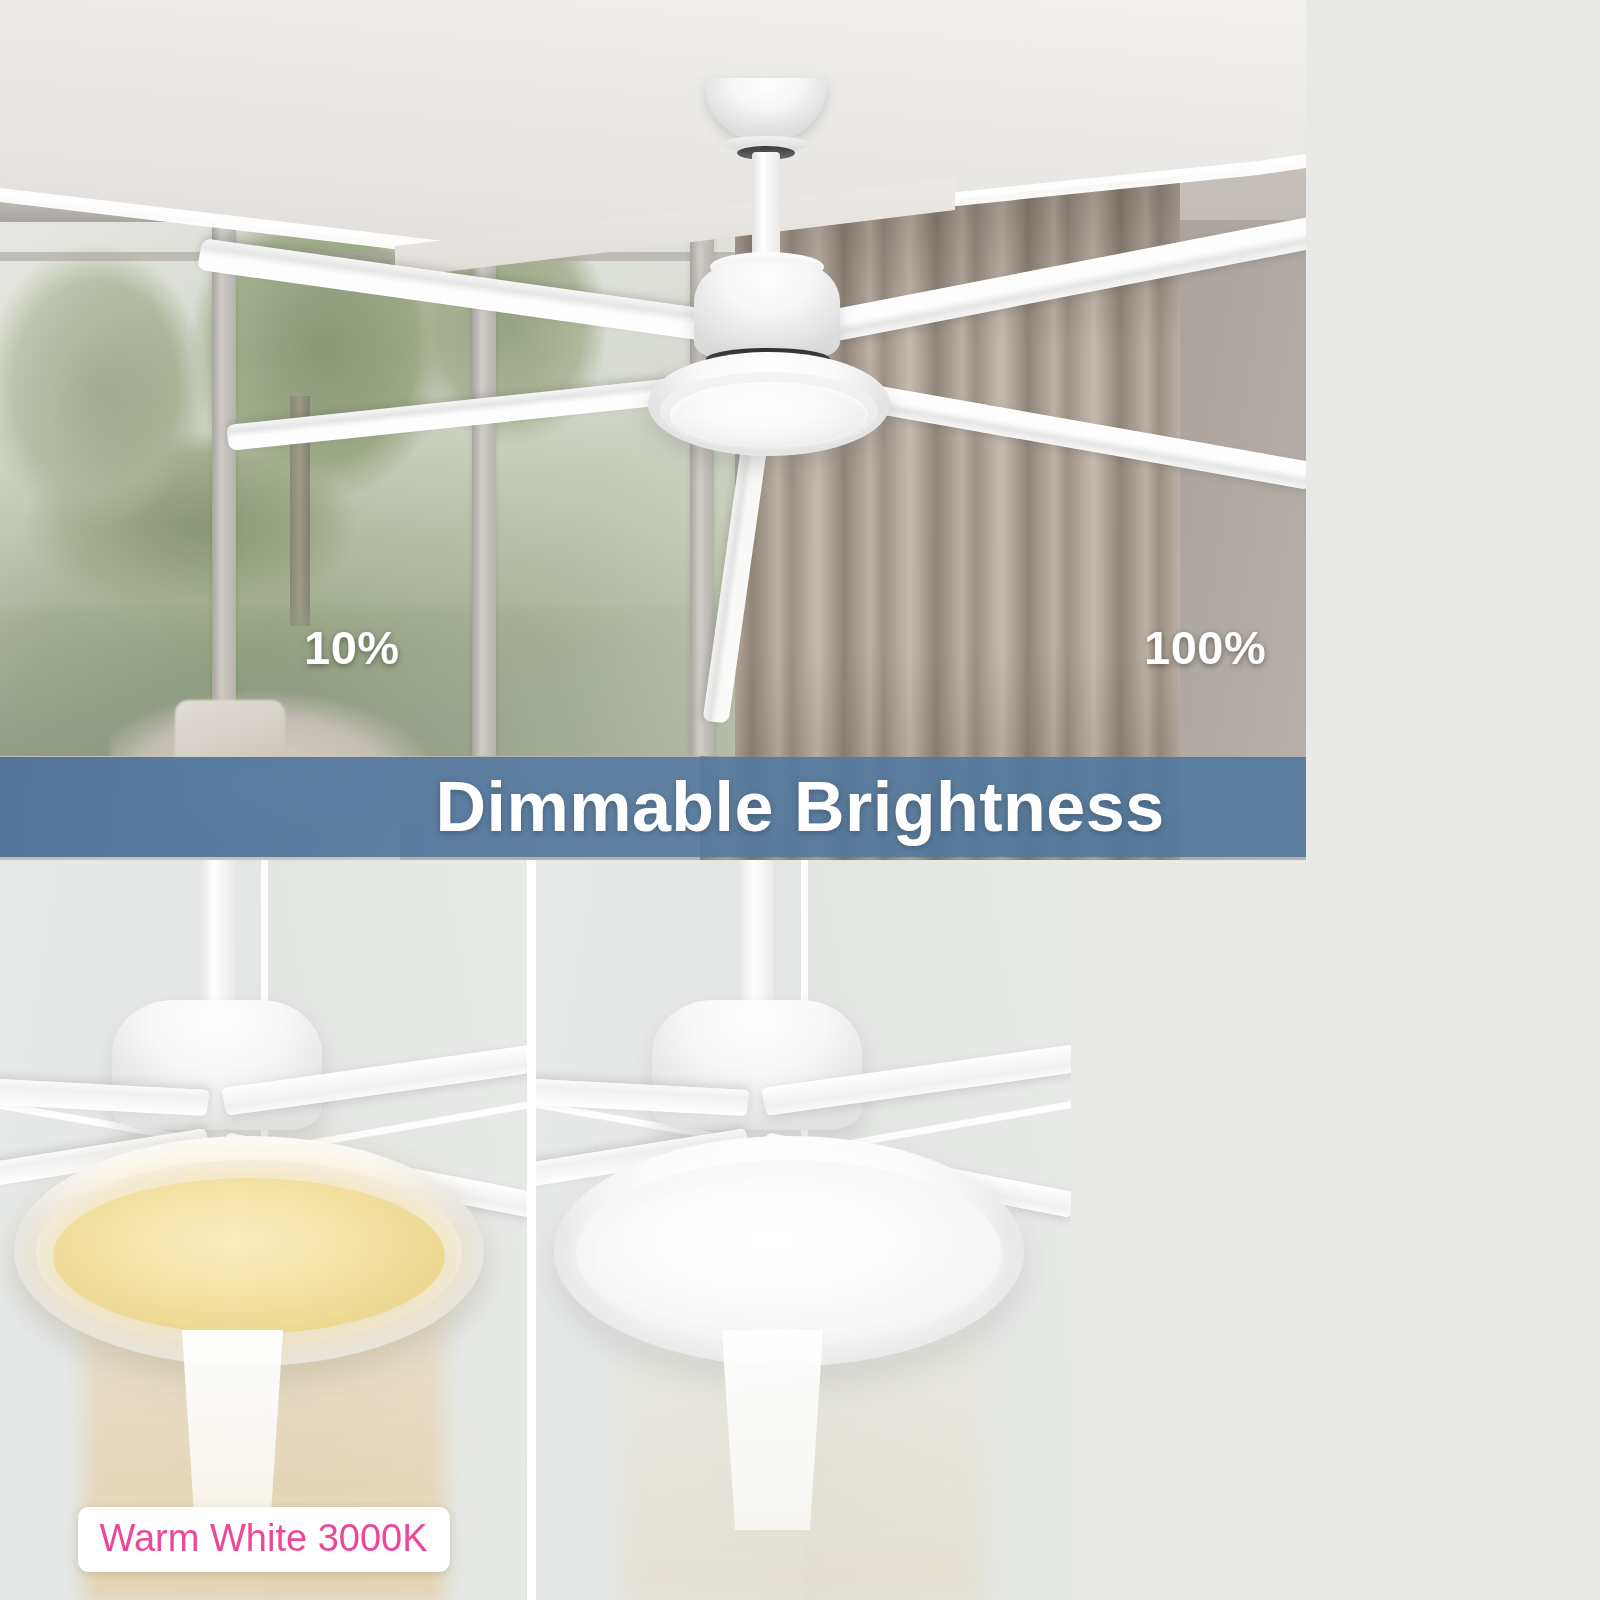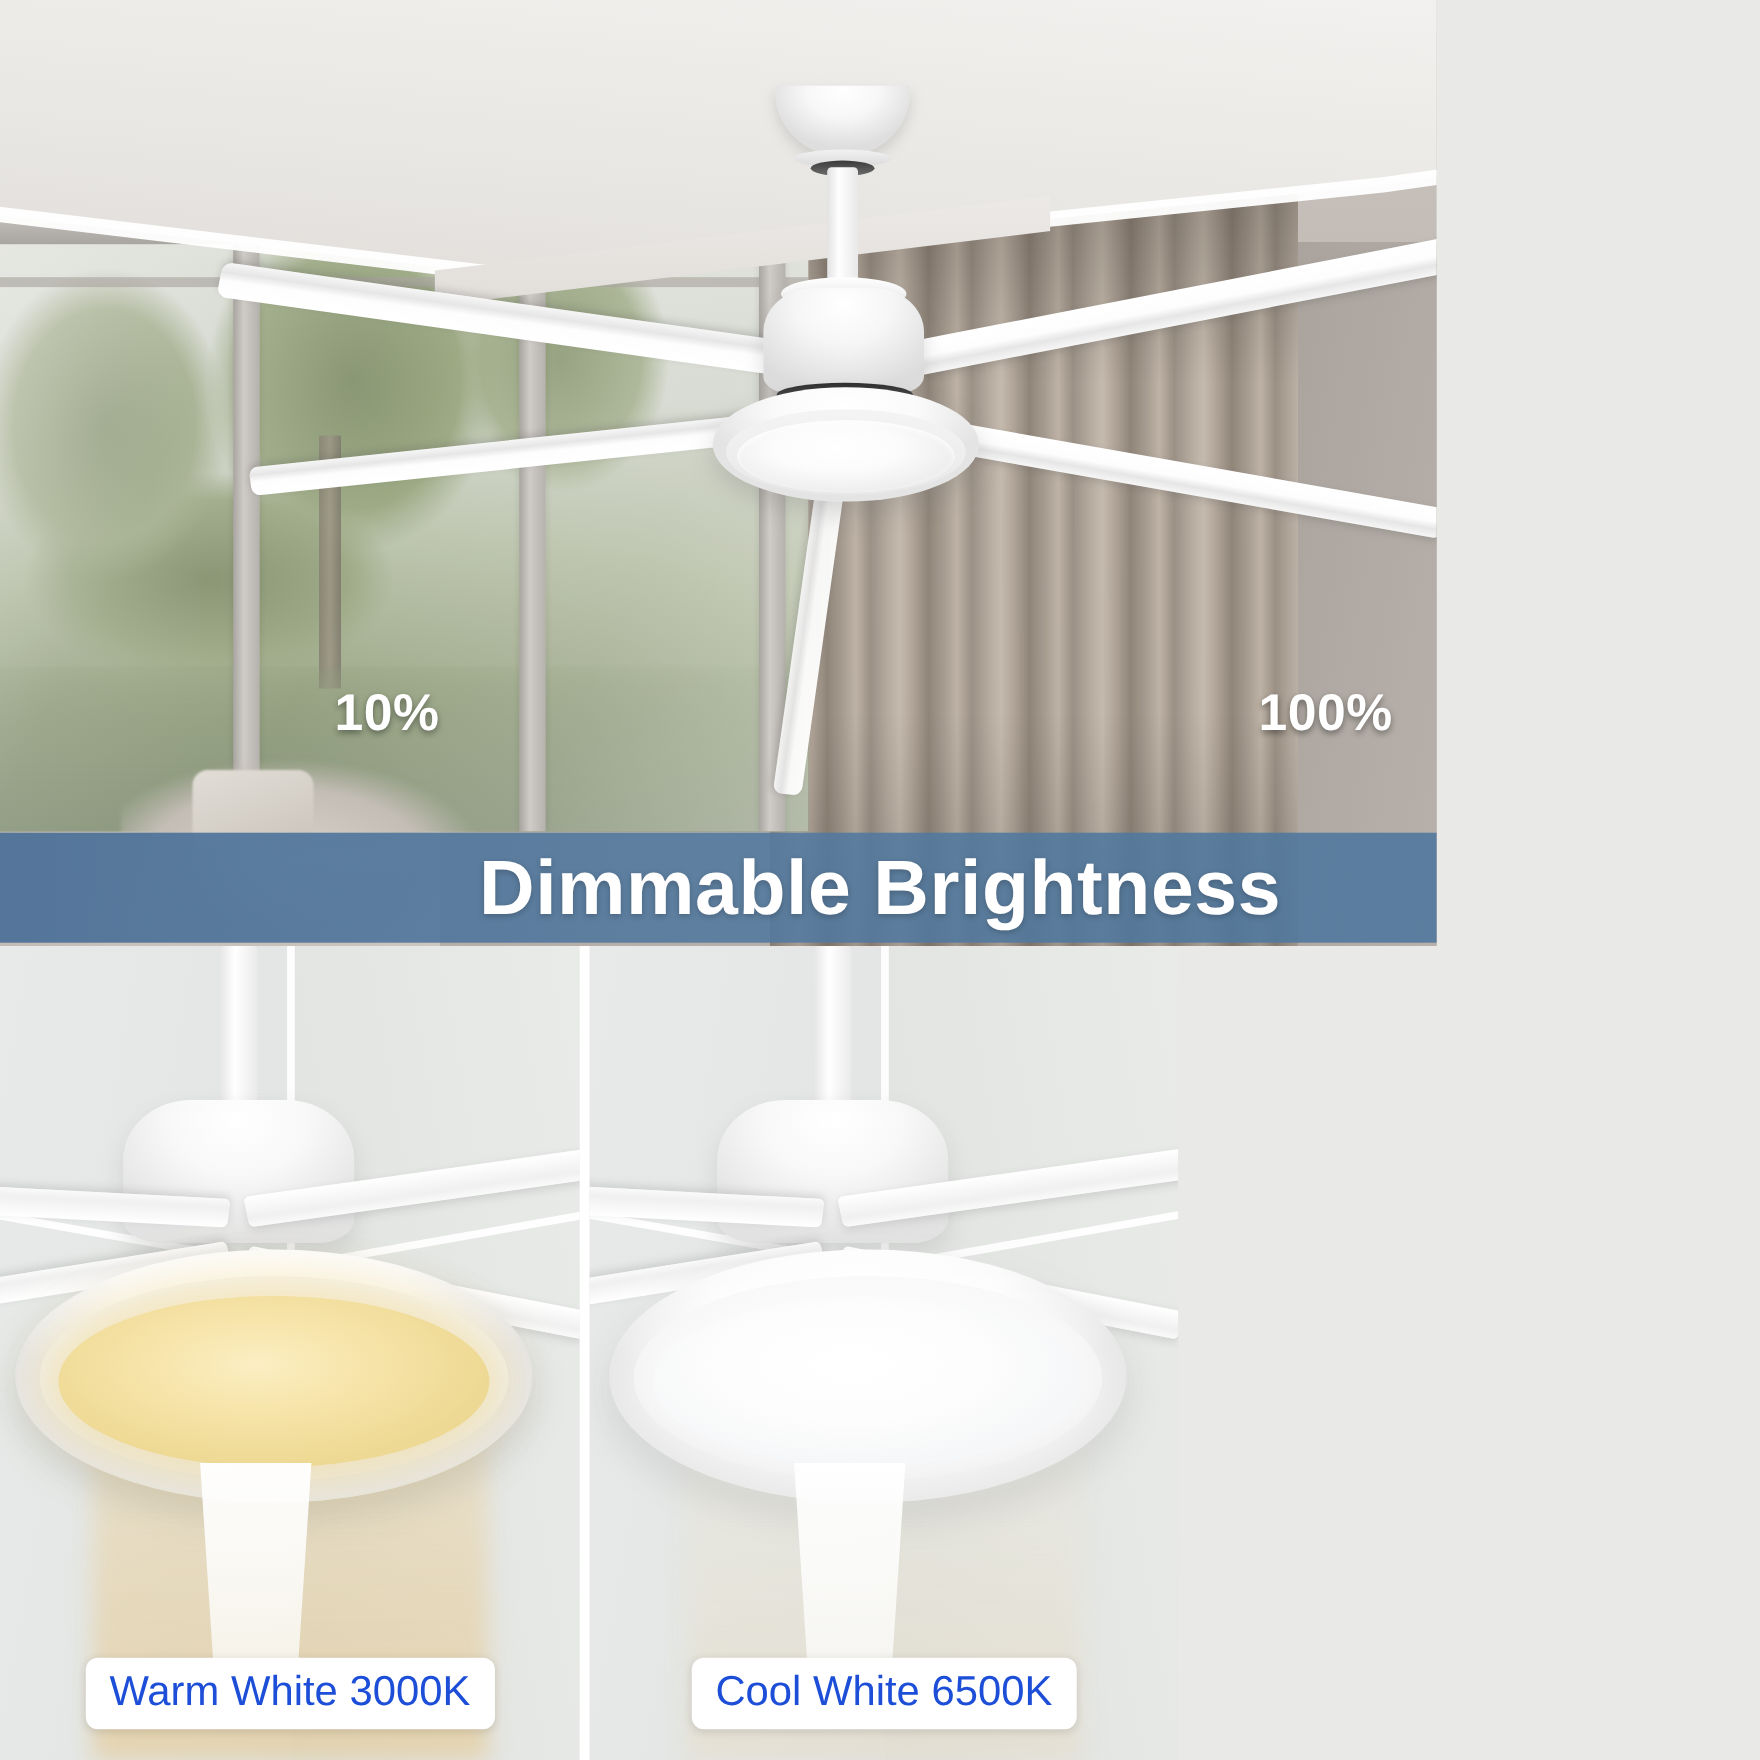--- a/index.html
+++ b/index.html
@@ -176,21 +176,21 @@
   .mini-lens.neutral{background:radial-gradient(ellipse 210px 90px at 46% 40%,#fffdf6 0%,#fdf4e2 52%,#f8ead1 100%);
     box-shadow:0 0 44px 16px rgba(250,238,214,.60);}
   .mini-lens.cool{background:radial-gradient(ellipse 210px 90px at 46% 40%,#ffffff 0%,#fdfdfd 55%,#f6f7f8 100%);
     box-shadow:0 0 46px 18px rgba(255,255,255,.72);}
 
   .mini-stem{position:absolute;left:50%;top:470px;width:110px;height:200px;margin-left:-86px;
     background:linear-gradient(180deg,rgba(255,255,255,.96),rgba(252,252,250,.72));
     clip-path:polygon(4% 0,96% 0,84% 100%,16% 100%);}
 
   .cell-label{position:absolute;bottom:28px;left:50%;transform:translateX(-50%);
-    background:#ffffff;color:#1d4ed8;border-radius:11px;padding:10px 22px 12px;
+    background:#ffffff;color:#ec4899;border-radius:11px;padding:10px 22px 12px;
     font-size:38px;font-weight:400;white-space:nowrap;box-shadow:0 2px 8px rgba(0,0,0,.12);}
 </style>
 </head>
 <body>
 
 <div class="stage">
 
   <div class="hero">
 
     <div class="wall-left"></div>
@@ -289,17 +289,16 @@
       <div class="mini-motor"></div>
       <div class="mini-blade mb-l1"></div>
       <div class="mini-blade mb-l2"></div>
       <div class="mini-blade mb-r1"></div>
       <div class="mini-blade mb-r2"></div>
       <div class="mini-hub"></div>
       <div class="mini-kit"></div>
       <div class="mini-ring"></div>
       <div class="mini-lens cool"></div>
       <div class="mini-stem"></div>
-      <div class="cell-label">Cool White 6500K</div>
     </div>
 
   </div>
 </div>
 
 </body></html>

